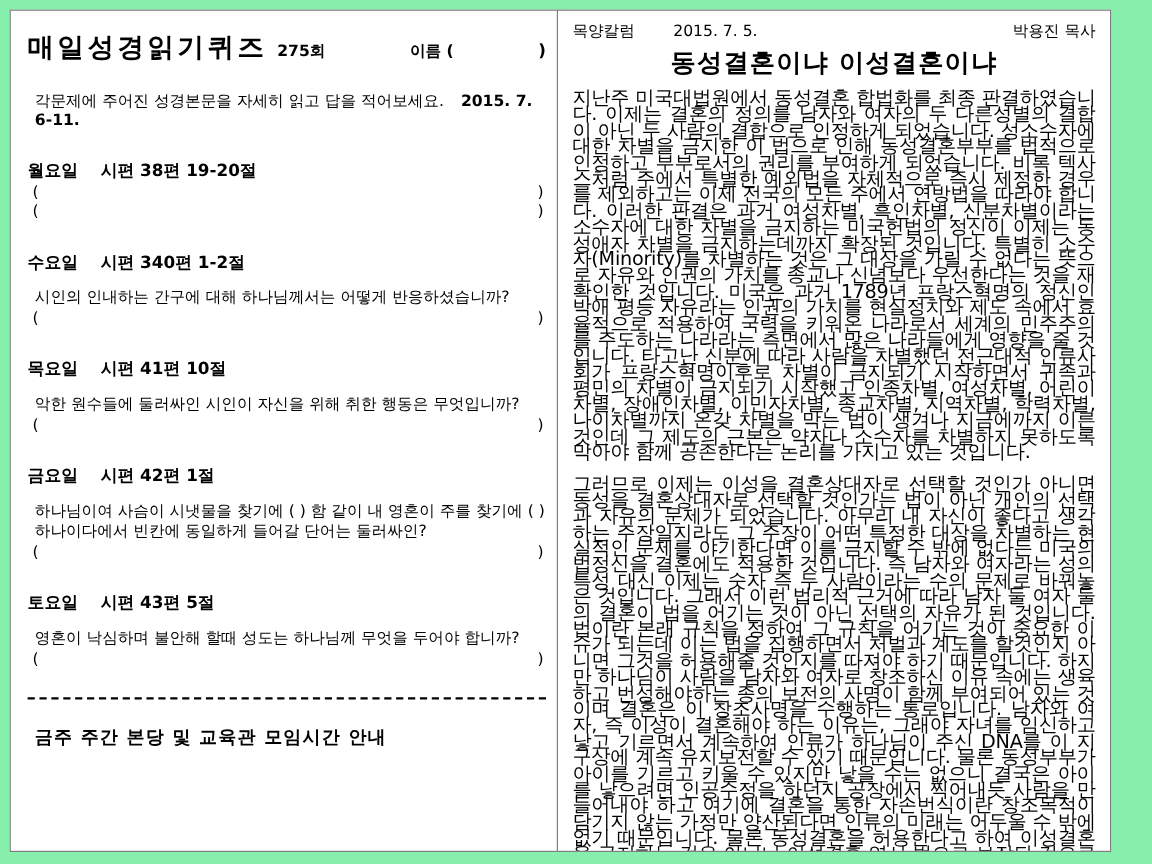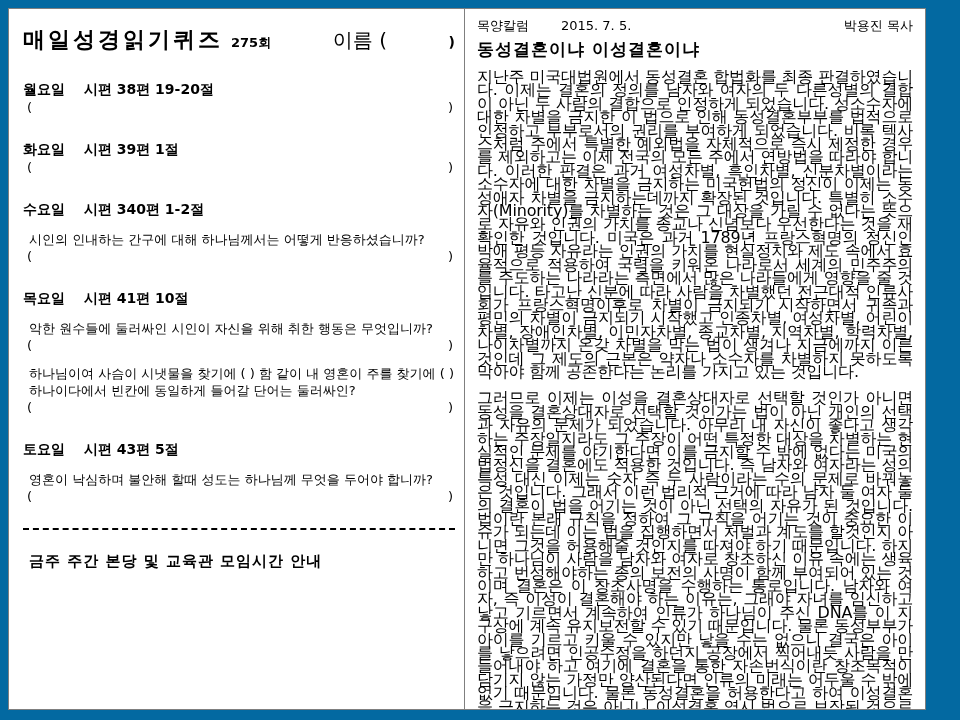--- a/index.html
+++ b/index.html
@@ -4,39 +4,39 @@
 <style>
   html, body {
     margin: 0;
     padding: 0;
     background: #ffffff;
     width: 960px;
     height: 720px;
     font-family: "DejaVu Sans", "Liberation Sans", sans-serif;
     color: #000;
   }
-  .canvas { position: relative; width: 960px; height: 720px; background: #0369a1; }
+  .canvas { position: relative; width: 960px; height: 720px; background: #86efac; }
   .page {
     position: absolute;
     top: 8px;
     width: 462px;
     height: 702px;
     border: 1px solid #7f7f7f;
     background: #fff;
     box-sizing: border-box;
     overflow: hidden;
   }
   .page-left  { left: 8px;  padding: 10px 14px; }
   .page-right { left: 464px; padding: 8px 12px; }
 
   
   .lp-header { display: flex; align-items: baseline; margin-top: 6px; }
   .lp-title  { font-size: 22px; font-weight: bold; letter-spacing: 3px; }
   .lp-issue  { font-size: 13px; font-weight: bold; margin-left: 8px; }
-  .lp-name   { font-size: 20px; font-weight: normal; margin-left: auto; }
+  .lp-name   { font-size: 13px; font-weight: bold; margin-left: auto; }
   .lp-name-close { font-size: 14px; font-weight: bold; margin-left: auto; }
 
   .lp-instruction { margin-top: 20px; font-size: 13px; padding-left: 6px; }
   .lp-instruction .date { font-weight: bold; margin-left: 10px; }
 
   .quiz-item { margin-top: 0; }
   .quiz-heading { margin-top: 26px; font-size: 14px; font-weight: bold; }
   .quiz-day { margin-right: 14px; }
   .quiz-question { margin-top: 12px; font-size: 13px; padding-left: 6px; line-height: 17px; }
   .answer-line {
@@ -46,21 +46,21 @@
 
   .dashed-sep { margin-top: 24px; border-top: 2px dashed #000; height: 0; }
 
   .sched-heading { margin-top: 22px; font-size: 15px; font-weight: bold; letter-spacing: 1px; padding-left: 6px; }
 
   
   .rp-header { display: flex; align-items: baseline; font-size: 13px; }
   .rp-column-label { font-weight: normal; }
   .rp-date { margin-left: 32px; }
   .rp-author { margin-left: auto; }
-  .rp-title { text-align: left; font-size: 17px; font-weight: bold; margin-top: 3px; letter-spacing: 1px; }
+  .rp-title { text-align: center; font-size: 21px; font-weight: bold; margin-top: 3px; letter-spacing: 1px; }
   .rp-body { margin-top: 9px; }
   .rp-para {
     margin: 0 0 13px 0;
     font-size: 16px;
     line-height: 13.4px;
     text-align: justify;
     letter-spacing: -0.2px;
   }
 </style>
 </head>
@@ -70,39 +70,39 @@
 
   <div class="page page-left">
 
     <div class="lp-header">
       <span class="lp-title">매일성경읽기퀴즈</span>
       <span class="lp-issue">275회</span>
       <span class="lp-name">이름 (</span>
       <span class="lp-name-close">)</span>
     </div>
 
+    <div class="lp-instruction">
+      <span>각문제에 주어진 성경본문을 자세히 읽고 답을 적어보세요.</span>
+      <span class="date">2015. 7. 6-11.</span>
+    </div>
 
     <div>
 
         <div class="quiz-item">
           <div class="quiz-heading">
             <span class="quiz-day">월요일</span>
             <span class="quiz-passage">시편 38편 19-20절</span>
           </div>
           <div class="answer-line">
             <span>(</span>
             <span>)</span>
           </div>
         </div>
 
         <div class="quiz-item">
-          <div class="quiz-heading">
-            <span class="quiz-day">화요일</span>
-            <span class="quiz-passage">시편 39편 1절</span>
-          </div>
           <div class="answer-line">
             <span>(</span>
             <span>)</span>
           </div>
         </div>
 
         <div class="quiz-item">
           <div class="quiz-heading">
             <span class="quiz-day">수요일</span>
             <span class="quiz-passage">시편 340편 1-2절</span>
@@ -120,20 +120,24 @@
             <span class="quiz-passage">시편 41편 10절</span>
           </div>
           <div class="quiz-question">악한 원수들에 둘러싸인 시인이 자신을 위해 취한 행동은 무엇입니까?</div>
           <div class="answer-line">
             <span>(</span>
             <span>)</span>
           </div>
         </div>
 
         <div class="quiz-item">
+          <div class="quiz-heading">
+            <span class="quiz-day">금요일</span>
+            <span class="quiz-passage">시편 42편 1절</span>
+          </div>
           <div class="quiz-question">하나님이여 사슴이 시냇물을 찾기에 ( ) 함 같이 내 영혼이 주를 찾기에 ( ) 하나이다에서 빈칸에 동일하게 들어갈 단어는 둘러싸인?</div>
           <div class="answer-line">
             <span>(</span>
             <span>)</span>
           </div>
         </div>
 
         <div class="quiz-item">
           <div class="quiz-heading">
             <span class="quiz-day">토요일</span>

